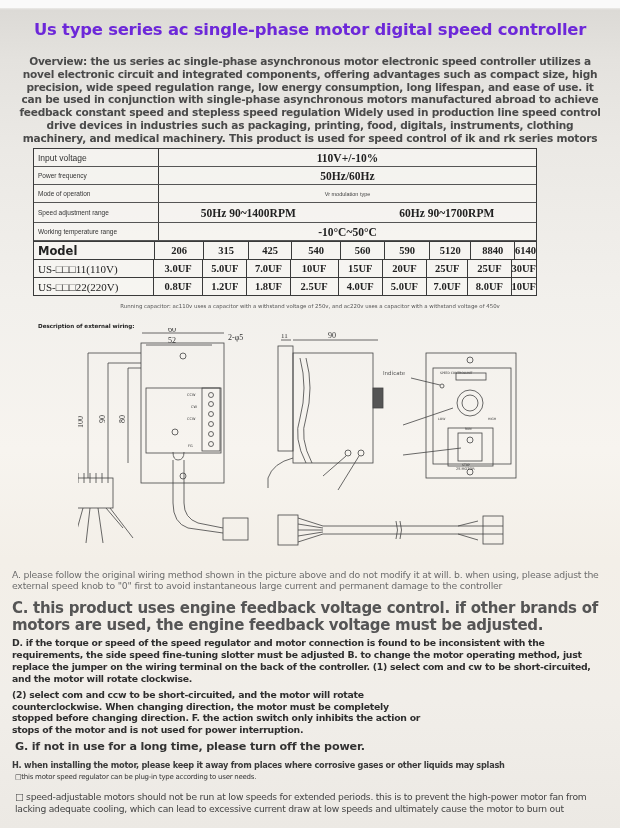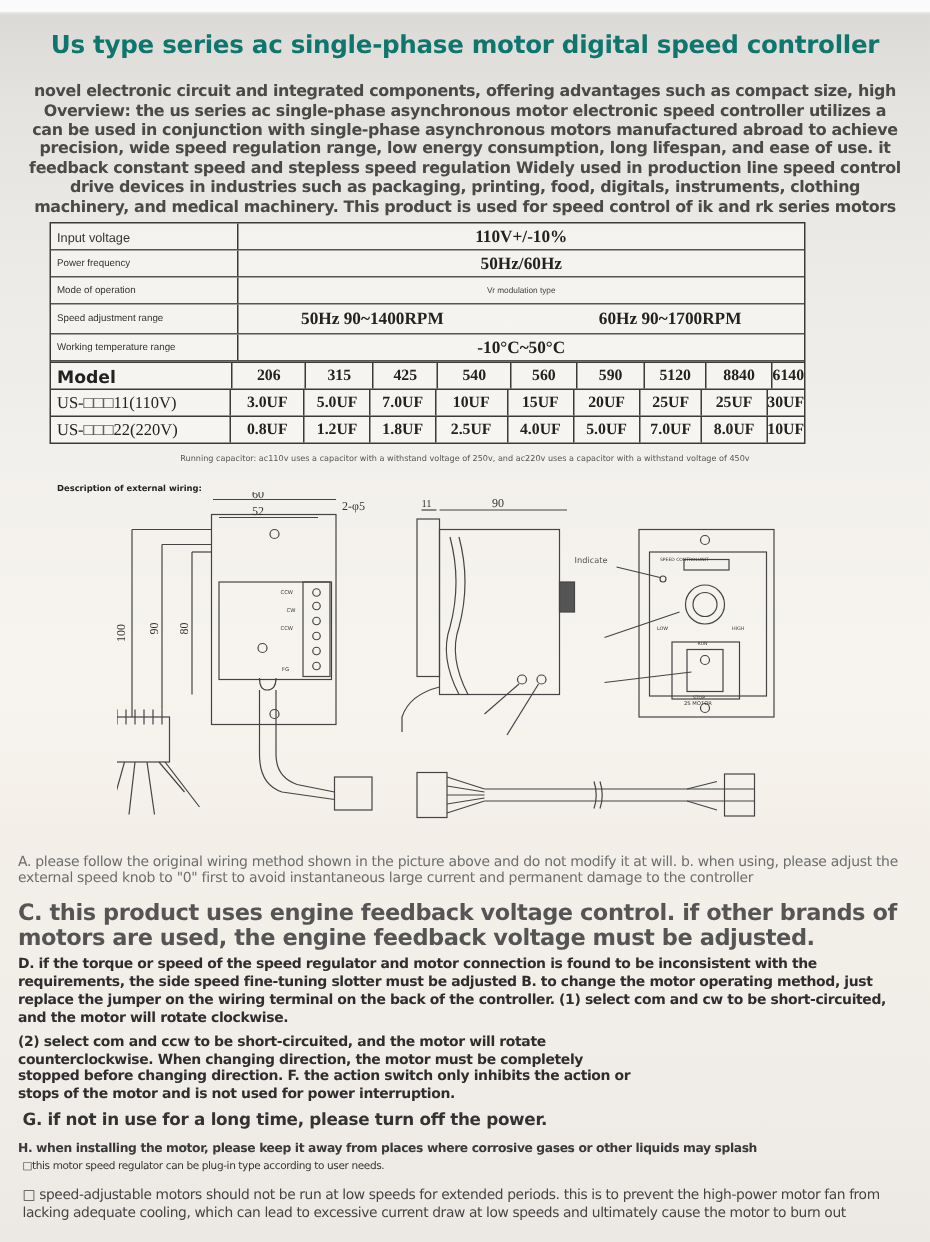--- a/index.html
+++ b/index.html
@@ -7,21 +7,21 @@
   body {
     position: relative;
     font-family: "DejaVu Sans", sans-serif;
     background: linear-gradient(180deg, #fbfbfb 0px, #fbfbfb 6px, #dcdad6 10px, #e4e2de 60px, #ebe9e5 150px, #f2f0ec 300px, #f7f4ef 450px, #f3efe8 560px, #f1eee9 700px, #ece9e4 828px);
     color: #222;
   }
   .top-strip { position:absolute; left:0; top:0; width:620px; height:8px; background:#fafafa; }
   .title {
     position:absolute; left:0; top:20px; width:620px; text-align:center;
     font-family: "DejaVu Sans", sans-serif; font-weight:bold;
-    font-size:16.4px; color:#0f766e; letter-spacing:-0.2px;
+    font-size:16.4px; color:#6d28d9; letter-spacing:-0.2px;
   }
   .overview {
     position:absolute; left:8px; top:55px; width:604px; text-align:center;
     font-family: "DejaVu Sans", sans-serif; font-size:10.6px; line-height:12.8px;
     color:#4a4a4a; letter-spacing:-0.25px; font-weight:600;
   }
 
   
   .spec {
     position:absolute; left:33px; top:148px; width:504px;
@@ -110,24 +110,24 @@
   }
 </style>
 </head>
 <body>
 
 <div class="top-strip"></div>
 
 <h1 class="title">Us type series ac single-phase motor digital speed controller</h1>
 
 <div class="overview">
+  <div>Overview: the us series ac single-phase asynchronous motor electronic speed controller utilizes a</div>
   <div>novel electronic circuit and integrated components, offering advantages such as compact size, high</div>
-  <div>Overview: the us series ac single-phase asynchronous motor electronic speed controller utilizes a</div>
+  <div>precision, wide speed regulation range, low energy consumption, long lifespan, and ease of use. it</div>
   <div>can be used in conjunction with single-phase asynchronous motors manufactured abroad to achieve</div>
-  <div>precision, wide speed regulation range, low energy consumption, long lifespan, and ease of use. it</div>
   <div>feedback constant speed and stepless speed regulation Widely used in production line speed control</div>
   <div>drive devices in industries such as packaging, printing, food, digitals, instruments, clothing</div>
   <div>machinery, and medical machinery. This product is used for speed control of ik and rk series motors</div>
 </div>
 
 <div class="spec">
   <div class="row">
     <div class="label big">Input voltage</div>
     <div class="val" style="padding:0">
       <div class="half" style="flex:0 0 207px">110V+/-10%</div>

